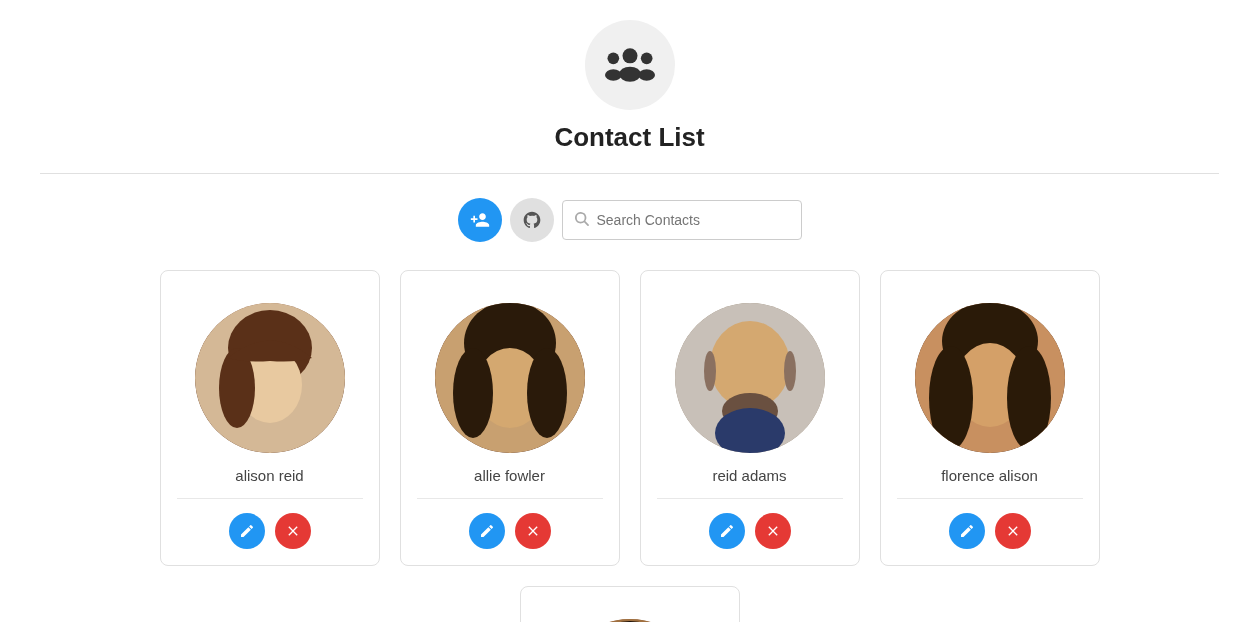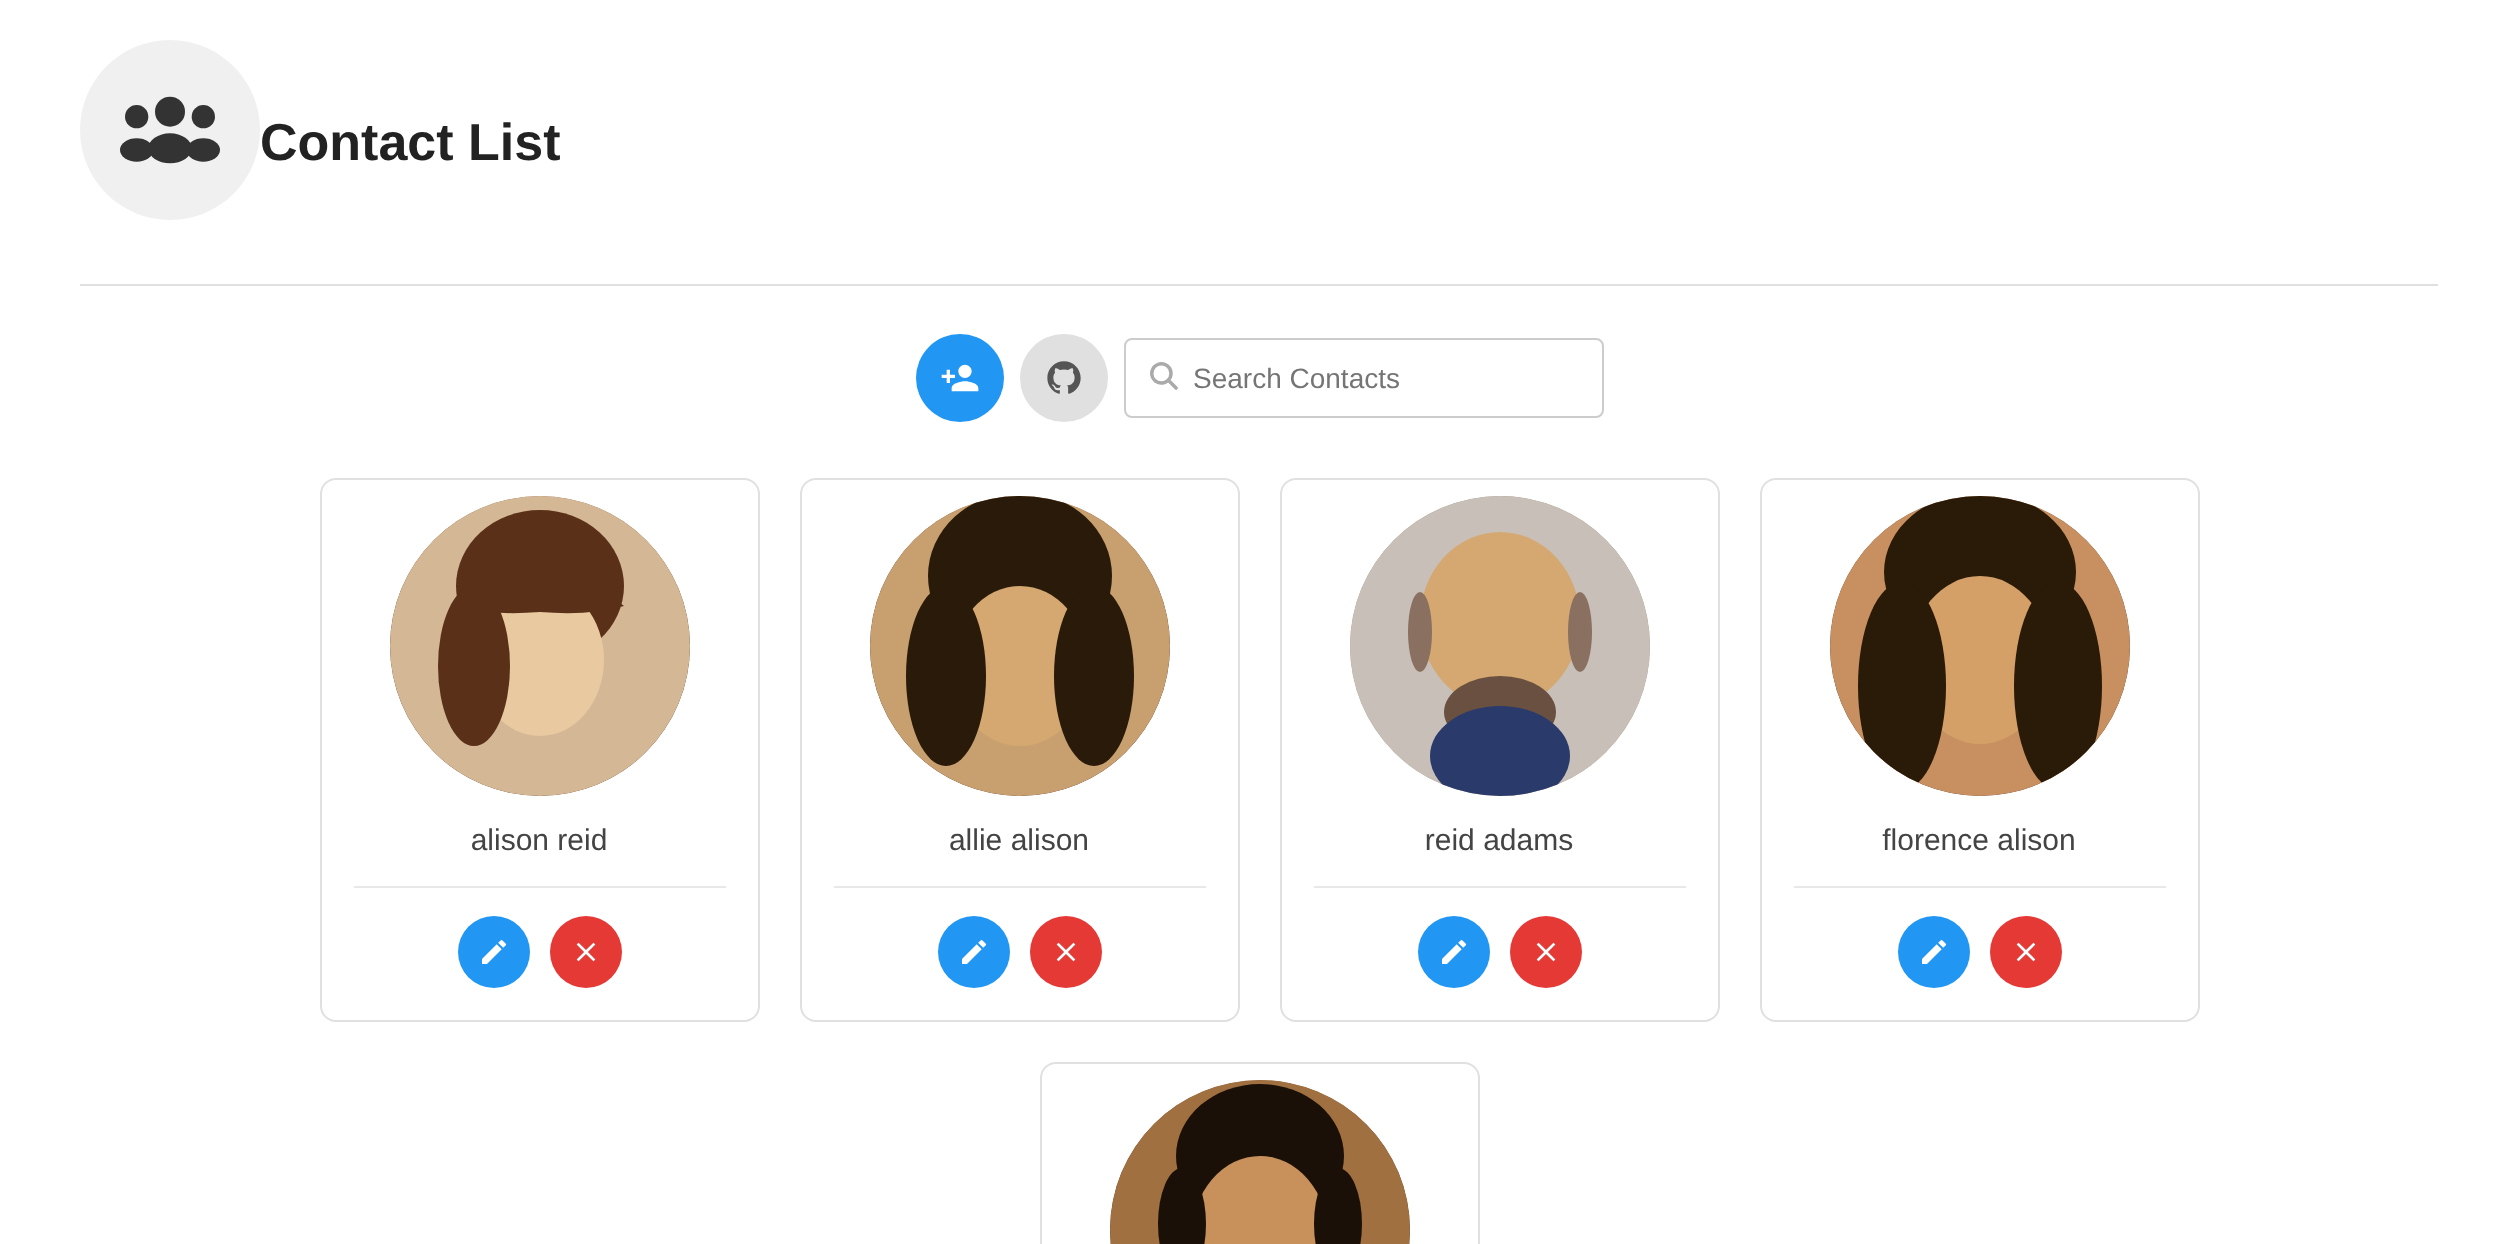--- a/index.html
+++ b/index.html
@@ -12,20 +12,21 @@
 
     .page-wrapper {
       max-width: 1259px;
       margin: 0 auto;
       padding: 20px 40px;
     }
 
     
     .header {
       display: flex;
+      flex-direction: column;
       align-items: center;
       padding-bottom: 20px;
       border-bottom: 1px solid #e0e0e0;
       margin-bottom: 24px;
     }
 
     .header-icon-circle {
       width: 90px;
       height: 90px;
       border-radius: 50%;
@@ -110,21 +111,21 @@
       display: flex;
       gap: 20px;
       justify-content: center;
       flex-wrap: wrap;
     }
 
     .contact-card {
       width: 220px;
       border: 1px solid #e0e0e0;
       border-radius: 8px;
-      padding: 8px 16px 16px;
+      padding: 32px 16px 16px;
       display: flex;
       flex-direction: column;
       align-items: center;
       background: #fff;
     }
 
     .avatar-wrapper {
       width: 150px;
       height: 150px;
       border-radius: 50%;
@@ -287,21 +288,21 @@
           <circle cx="75" cy="75" r="75" fill="#c8a070"></circle>
 
           <ellipse cx="75" cy="40" rx="46" ry="42" fill="#2a1a0a"></ellipse>
 
           <ellipse cx="75" cy="85" rx="34" ry="40" fill="#d4a870"></ellipse>
 
           <ellipse cx="38" cy="90" rx="20" ry="45" fill="#2a1a0a"></ellipse>
           <ellipse cx="112" cy="90" rx="20" ry="45" fill="#2a1a0a"></ellipse>
         </svg>
       </div>
-      <div class="contact-name">allie alison</div>
+      <div class="contact-name">allie fowler</div>
       <div class="card-divider"></div>
       <div class="card-actions">
         <button class="btn-edit" title="Edit">
           <svg viewBox="0 0 24 24" fill="white" width="16" height="16">
             <path d="M3 17.25V21h3.75L17.81 9.94l-3.75-3.75L3 17.25zm17.71-10.21a1 1 0 0 0 0-1.41l-2.34-2.34a1 1 0 0 0-1.41 0l-1.83 1.83 3.75 3.75 1.83-1.83z"></path>
           </svg>
         </button>
         <button class="btn-delete" title="Delete">
           <svg viewBox="0 0 24 24" fill="white" width="16" height="16">
             <path d="M19 6.41L17.59 5 12 10.59 6.41 5 5 6.41 10.59 12 5 17.59 6.41 19 12 13.41 17.59 19 19 17.59 13.41 12z"></path>

